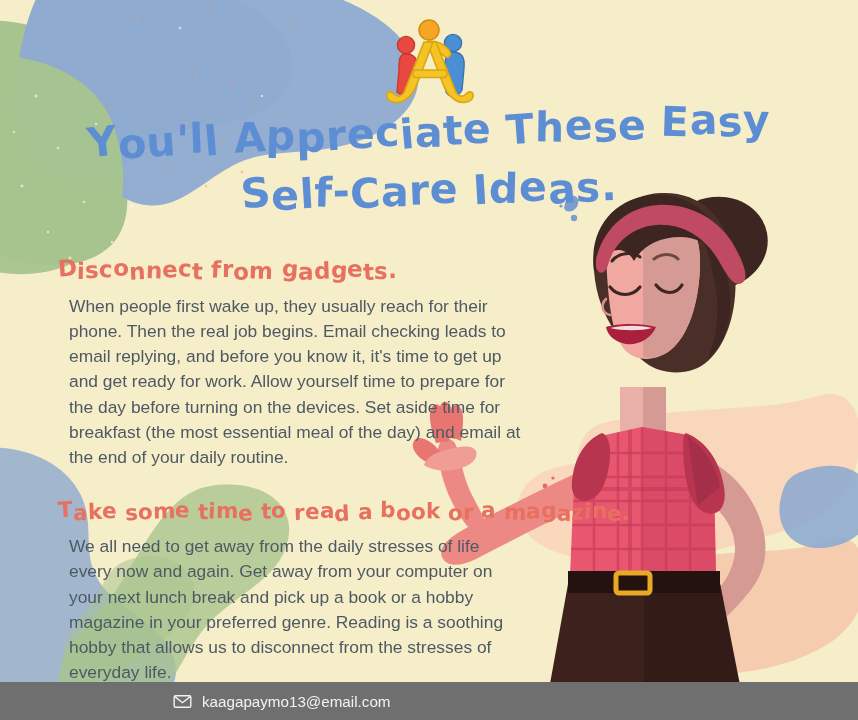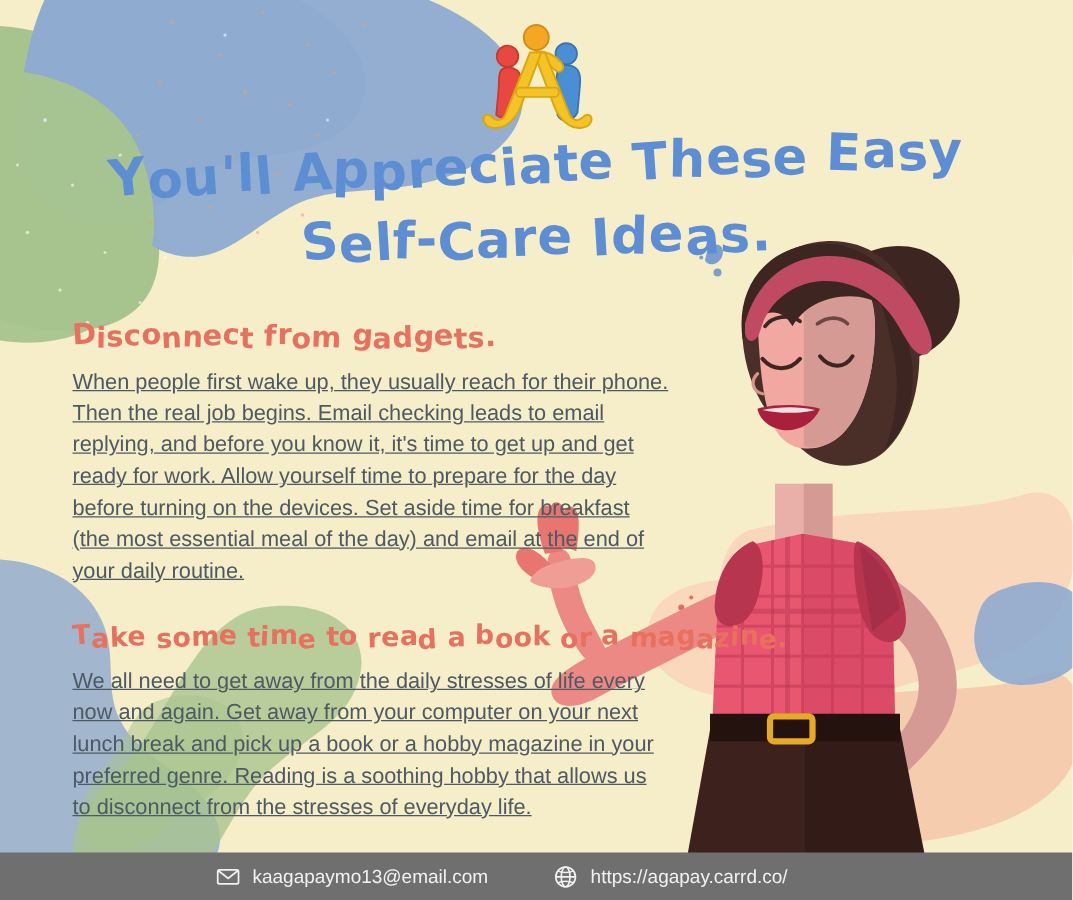--- a/index.html
+++ b/index.html
@@ -74,22 +74,21 @@
   .section-heading .c { display:inline-block; }
   .section-heading.h2 {
     font-size: 21.5px;
     margin-top: 30px;
   }
   .body-text {
     font-family: "Liberation Sans", sans-serif;
     font-size: 17.4px;
     line-height: 1.44;
     color: #4d5a63;
-    margin: 0;
-    text-decoration: underline;
+    margin: 11px;
   }
   
   .character {
     position: absolute;
     left: 398px;
     top: 175px;
     width: 470px;
     height: 515px;
     z-index: 5;
   }
@@ -381,25 +380,15 @@
   </div>
 
   <div class="footer">
     <div class="footer-item email">
       <svg class="footer-icon" viewBox="0 0 24 24" fill="none" stroke="#f2f2f2" stroke-width="1.6">
         <rect x="2.5" y="5.5" width="19" height="13" rx="1.5"></rect>
         <path d="M 3.2,6.4 L 12,13.4 L 20.8,6.4"></path>
       </svg>
       <span>kaagapaymo13@email.com</span>
     </div>
-    <div class="footer-item site">
-      <svg class="footer-icon" viewBox="0 0 24 24" fill="none" stroke="#f2f2f2" stroke-width="1.5">
-        <circle cx="12" cy="12" r="9"></circle>
-        <ellipse cx="12" cy="12" rx="4" ry="9"></ellipse>
-        <line x1="3" y1="12" x2="21" y2="12"></line>
-        <path d="M 5,6.5 C 8,8.5 16,8.5 19,6.5"></path>
-        <path d="M 5,17.5 C 8,15.5 16,15.5 19,17.5"></path>
-      </svg>
-      <span>https://agapay.carrd.co/</span>
-    </div>
   </div>
 
 </div>
 
 </body></html>

